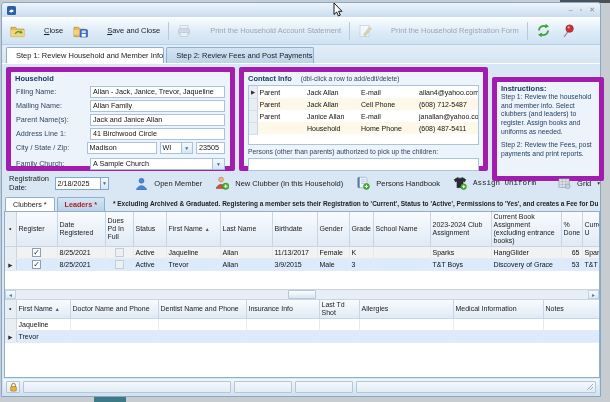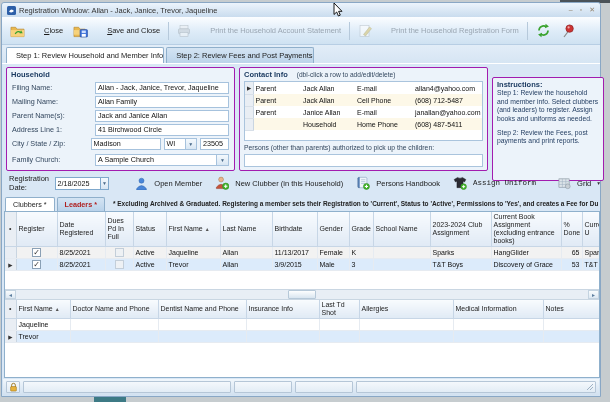--- a/index.html
+++ b/index.html
@@ -49,25 +49,25 @@
     background:linear-gradient(#d4e4f3,#bcd4ea); white-space:nowrap;
   }
   .stab.active { background:#fff; position:relative; z-index:2; }
 
   .tabpage {
     position:absolute; left:0; top:60px; right:0; height:317px;
     background:#d9e7f5; border-top:1px solid #ffffff;
   }
 
   
-  .group { position:absolute; background:#ecf3fa; border:1px solid #a21caf; border-radius:2px; }
+  .group { position:absolute; background:#ecf3fa; border:5px solid #a21caf; border-radius:2px; }
   .gtitle { font-size:7.5px; font-weight:bold; color:#17375e; padding:2px 4px 0 4px; }
 
   .hrow { position:absolute; left:5px; right:5px; height:13px; display:flex; align-items:center; }
-  .hlabel { width:83px; font-size:7.2px; color:#33475e; white-space:nowrap; }
+  .hlabel { width:74px; font-size:7.2px; color:#33475e; white-space:nowrap; }
   .hinput {
     flex:1; height:12px; background:#fff; border:1px solid #a6c2dd;
     font-size:7.2px; color:#111; padding:0 2px; display:flex; align-items:center;
     white-space:nowrap; overflow:hidden;
   }
   .ddbtn {
     width:12px; height:12px; border:1px solid #a6c2dd; border-left:none;
     background:linear-gradient(#f4f9fd,#d8e6f3); color:#4a6a8a; font-size:5px;
     display:flex; align-items:center; justify-content:center;
   }
@@ -139,21 +139,20 @@
 <div class="frag" style="left:560px;top:0;width:50px;height:3px;background:#4a5258;"></div>
 <div class="frag" style="left:94px;top:396px;width:32px;height:6px;background:#3d7a85;"></div>
 
 <div class="window">
 
   <div class="titlebar">
     <svg width="9" height="9" viewBox="0 0 9 9">
         <rect width="9" height="9" rx="1.5" fill="#2d5fa8"></rect>
         <path d="M2 5.4 Q4.5 1.8 7 5 Q4.5 7.6 2 5.4z" fill="#fff"></path>
       </svg>
-    <span class="title">Registration Window: Allan - Jack, Janice, Trevor, Jaqueline</span>
     <span class="wincontrols">
       <span>–</span>
       <span>▫</span>
       <span>✕</span>
     </span>
   </div>
 
   <div class="toolbar">
     <div class="tbtn hot">
       <svg width="15" height="14" viewBox="0 0 16 15">

